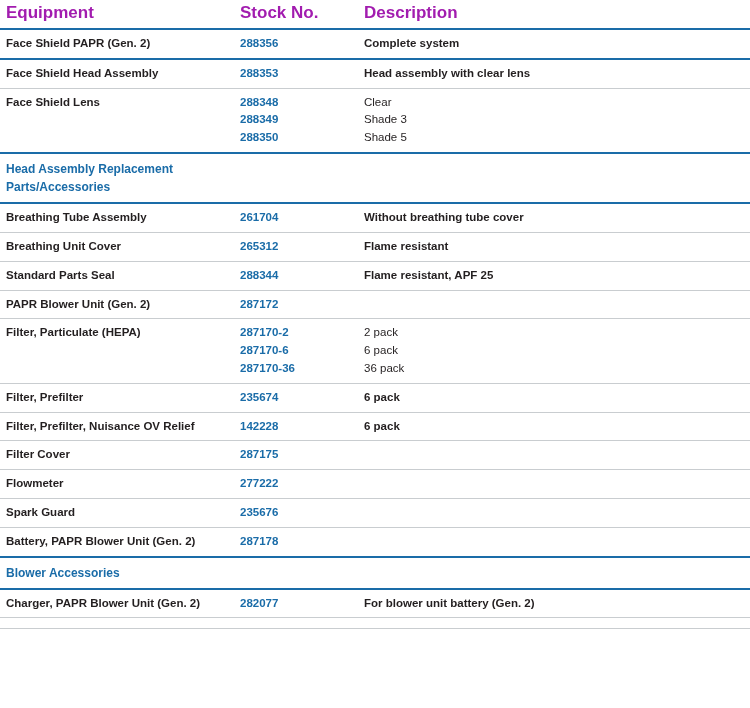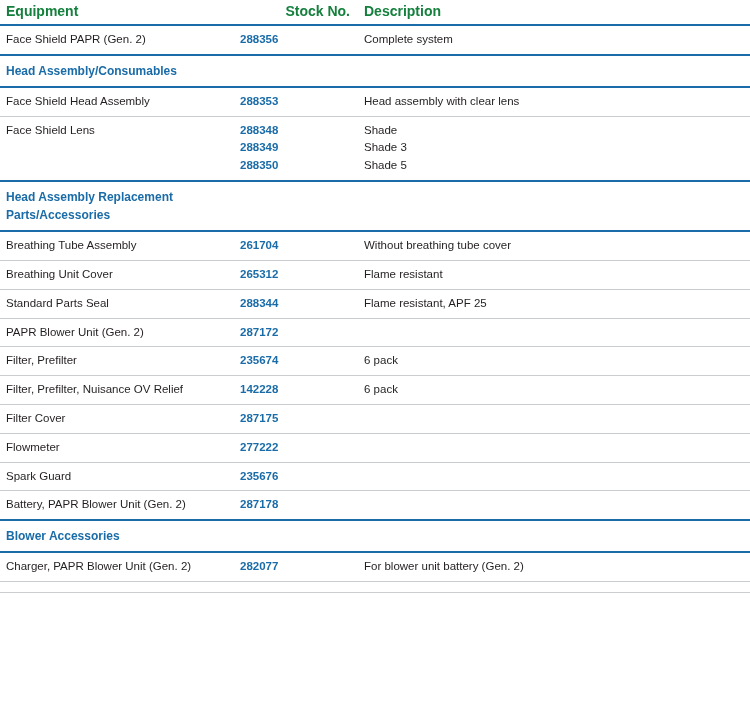--- a/index.html
+++ b/index.html
@@ -19,27 +19,27 @@
     table-layout: fixed;
     font-size: 11.5px;
   }
   table.parts col.c-equip { width: 232px; }
   table.parts col.c-stock { width: 124px; }
   table.parts col.c-desc  { width: 394px; }
 
   thead th {
     text-align: left;
     font-weight: bold;
-    font-size: 14px;
-    color: #15803d;
+    font-size: 17px;
+    color: #a21caf;
     padding: 3px 6px 5px 6px;
     border-bottom: 2px solid #1a6ca8;
     vertical-align: bottom;
   }
-  thead th.stock { padding-left: 8px; text-align: right; }
+  thead th.stock { padding-left: 8px; }
   thead th.desc { padding-left: 8px; }
 
   tbody td {
     border-bottom: 1px solid #c9cdd0;
     padding: 5px 6px 5px 6px;
     vertical-align: top;
     line-height: 1.55;
     color: #231f20;
   }
   tbody tr td.stock {
@@ -59,21 +59,21 @@
     line-height: 1.5;
   }
   tbody tr.section td.equip { font-size: 12px; }
   tbody tr.section-top td {
     border-top: 1px solid #c9cdd0;
   }
   tbody tr.thick-bottom td {
     border-bottom: 2px solid #1a6ca8;
   }
   .multi { display: block; }
-  .cellwrap { display: block; }
+  .cellwrap { display: block; font-weight: bold; }
 </style>
 </head>
 <body>
 
 <table class="parts">
   <colgroup>
     <col class="c-equip">
     <col class="c-stock">
     <col class="c-desc">
   </colgroup>
@@ -89,27 +89,20 @@
         <td class="equip">
           <span class="cellwrap">Face Shield PAPR (Gen. 2)</span>
         </td>
         <td class="stock">
           <span class="cellwrap">288356</span>
         </td>
         <td class="desc">
           <span class="cellwrap">Complete system</span>
         </td>
       </tr>
-      <tr class="section section-top">
-        <td class="equip">
-          <span class="cellwrap">Head Assembly/Consumables</span>
-        </td>
-        <td class="stock">&nbsp;</td>
-        <td class="desc">&nbsp;</td>
-      </tr>
       <tr class="">
         <td class="equip">
           <span class="cellwrap">Face Shield Head Assembly</span>
         </td>
         <td class="stock">
           <span class="cellwrap">288353</span>
         </td>
         <td class="desc">
           <span class="cellwrap">Head assembly with clear lens</span>
         </td>
@@ -117,21 +110,21 @@
       <tr class="thick-bottom">
         <td class="equip">
           <span class="cellwrap">Face Shield Lens</span>
         </td>
         <td class="stock">
           <span class="multi">288348</span>
           <span class="multi">288349</span>
           <span class="multi">288350</span>
         </td>
         <td class="desc">
-          <span class="multi">Shade</span>
+          <span class="multi">Clear</span>
           <span class="multi">Shade 3</span>
           <span class="multi">Shade 5</span>
         </td>
       </tr>
       <tr class="section section-top">
         <td class="equip">
           <span class="cellwrap">Head Assembly Replacement Parts/Accessories</span>
         </td>
         <td class="stock">&nbsp;</td>
         <td class="desc">&nbsp;</td>
@@ -170,20 +163,35 @@
         </td>
       </tr>
       <tr class="">
         <td class="equip">
           <span class="cellwrap">PAPR Blower Unit (Gen. 2)</span>
         </td>
         <td class="stock">
           <span class="cellwrap">287172</span>
         </td>
         <td class="desc">&nbsp;</td>
+      </tr>
+      <tr class="">
+        <td class="equip">
+          <span class="cellwrap">Filter, Particulate (HEPA)</span>
+        </td>
+        <td class="stock">
+          <span class="multi">287170-2</span>
+          <span class="multi">287170-6</span>
+          <span class="multi">287170-36</span>
+        </td>
+        <td class="desc">
+          <span class="multi">2 pack</span>
+          <span class="multi">6 pack</span>
+          <span class="multi">36 pack</span>
+        </td>
       </tr>
       <tr class="">
         <td class="equip">
           <span class="cellwrap">Filter, Prefilter</span>
         </td>
         <td class="stock">
           <span class="cellwrap">235674</span>
         </td>
         <td class="desc">
           <span class="cellwrap">6 pack</span>

